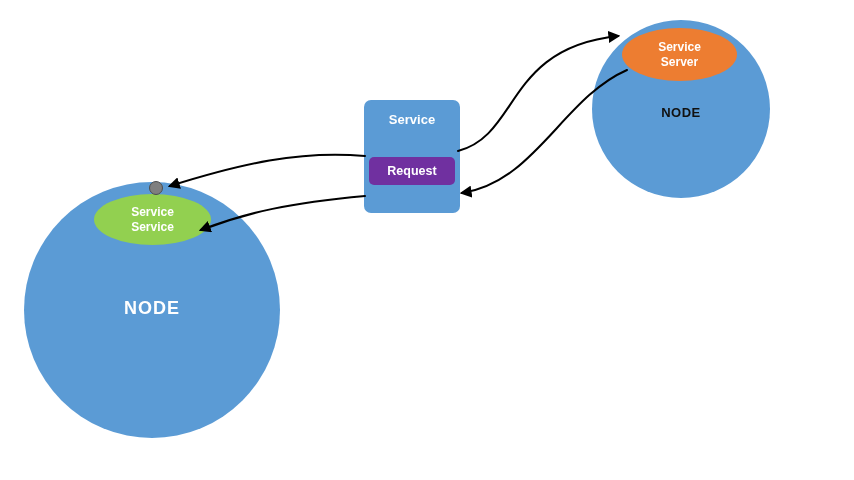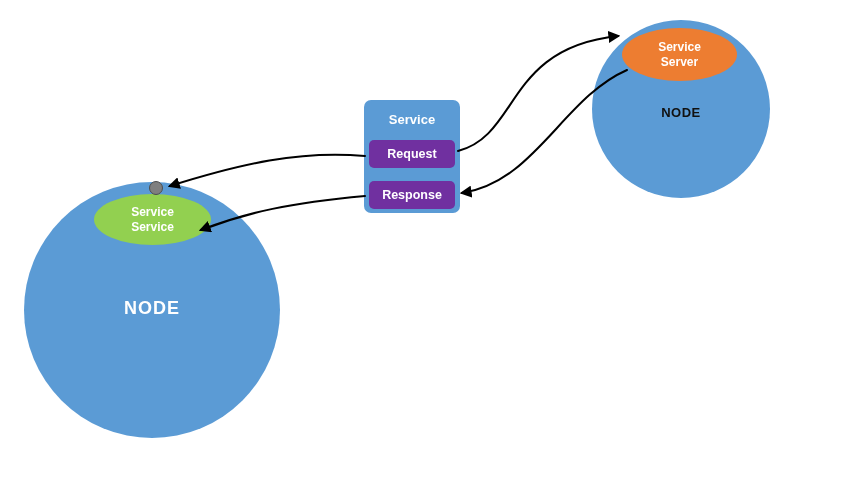--- a/index.html
+++ b/index.html
@@ -100,21 +100,21 @@
     width: 86px; height: 28px;
     background: #7030A0;
     border-radius: 5px;
     display: flex;
     align-items: center;
     justify-content: center;
     color: #FFFFFF;
     font-size: 12.5px;
     font-weight: 600;
   }
-  .request-box  { top: 140px; }
+  .request-box  { top: 157px; }
   .response-box { top: 181px; }
 
   
   .arrows {
     left: 0; top: 0;
     width: 854px; height: 480px;
     pointer-events: none;
   }
   .arrow-path {
     fill: none;
@@ -136,23 +136,20 @@
     <span>Service</span>
   </div>
 
   <div class="abs connection-dot"></div>
 
   <div class="abs service-box"></div>
   <div class="abs service-title">Service</div>
   <div class="abs msg-box request-box">
     <span>Request</span>
   </div>
-  <div class="abs msg-box response-box">
-    <span>Response</span>
-  </div>
 
   <div class="abs node-circle right-node"></div>
   <div class="abs right-node-label">NODE</div>
 
   <div class="abs ellipse service-server">
     <span>Service</span>
     <span>Server</span>
   </div>
 
   <svg class="abs arrows" viewBox="0 0 854 480" xmlns="http://www.w3.org/2000/svg">

